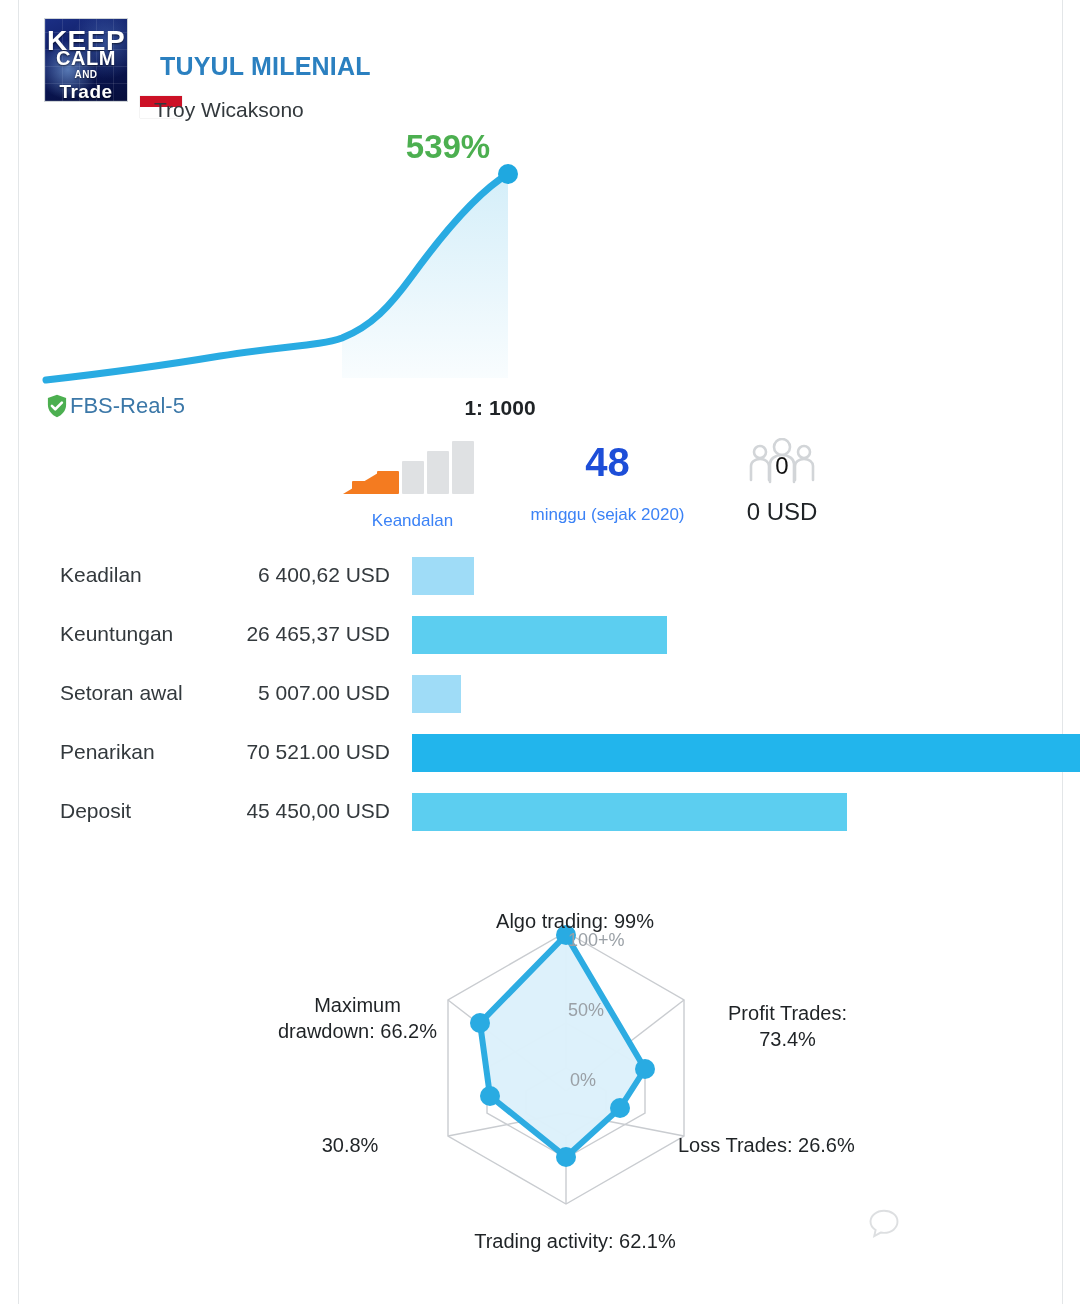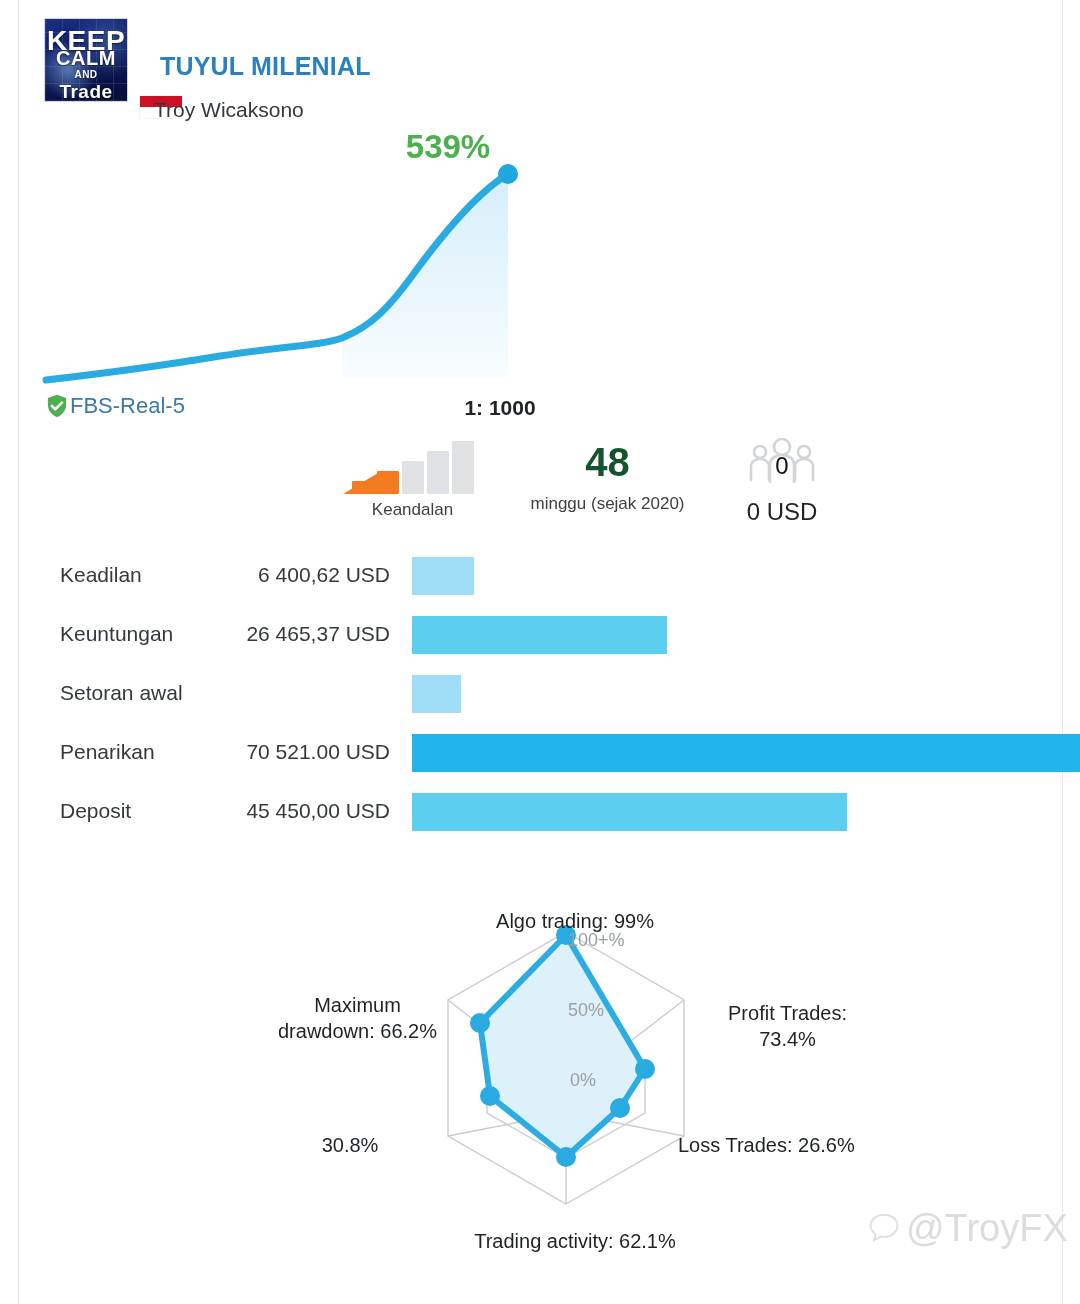--- a/index.html
+++ b/index.html
@@ -71,38 +71,38 @@
   #broker .shield { width:26px; height:26px; display:block; }
   #broker .name { font-size:22px; color:#3c78a8; }
   #leverage {
     position:absolute; left:400px; top:396px; width:200px; text-align:center;
     font-size:21px; font-weight:bold; color:#1f2326;
   }
 
   
   #stats { position:absolute; left:20px; top:430px; width:1040px; height:108px; }
   .stat { position:absolute; text-align:center; }
-  .stat .cap { font-size:17px; color:#404040; margin-top:6px; }
+  .stat .cap { font-size:17px; color:#3b82f6; margin-top:17px; }
 
   #stat-reliability { left:310px; top:14px; width:165px; }
   .rel-bars { height:50px; display:flex; align-items:flex-end; justify-content:center; gap:3px; }
   .rel-bars i { display:block; width:22px; border-radius:1px; }
   .rel-bars i.b1 { height:13px; background:#f47b20; }
   .rel-bars i.b2 { height:23px; background:#f47b20; }
   .rel-bars i.b3 { height:33px; background:#dfe1e3; }
   .rel-bars i.b4 { height:43px; background:#dfe1e3; }
   .rel-bars i.b5 { height:53px; background:#dfe1e3; }
   .rel-tri {
     position:absolute; left:13px; top:29px; width:0; height:0;
     border-style:solid; border-width:0 0 21px 35px;
     border-color:transparent transparent #f47b20 transparent;
   }
 
   #stat-weeks { left:490px; top:6px; width:195px; }
-  #stat-weeks .num { font-size:40px; font-weight:bold; color:#14532d; line-height:52px; }
+  #stat-weeks .num { font-size:40px; font-weight:bold; color:#1d4ed8; line-height:52px; }
 
   #stat-subs { left:700px; top:8px; width:124px; }
   #stat-subs .iconwrap { position:relative; height:56px; }
   #stat-subs svg { display:block; margin:0 auto; }
   #stat-subs .count {
     position:absolute; left:0; right:0; top:16px; text-align:center;
     font-size:24px; color:#111; line-height:1;
   }
   #stat-subs .cap { font-size:24px; color:#1f2326; margin-top:4px; }
 
@@ -245,20 +245,21 @@
       <div class="val">6 400,62 USD</div>
       <div class="bar" style="width: 62px; background: rgb(159, 220, 247);"></div>
     </div>
     <div class="brow" style="top:59px">
       <div class="lbl">Keuntungan</div>
       <div class="val">26 465,37 USD</div>
       <div class="bar" style="width: 255px; background: rgb(92, 206, 240);"></div>
     </div>
     <div class="brow" style="top:118px">
       <div class="lbl">Setoran awal</div>
+      <div class="val">5 007.00 USD</div>
       <div class="bar" style="width: 49px; background: rgb(159, 220, 247);"></div>
     </div>
     <div class="brow" style="top:177px">
       <div class="lbl">Penarikan</div>
       <div class="val">70 521.00 USD</div>
       <div class="bar" style="width: 668px; background: rgb(34, 181, 236);"></div>
     </div>
     <div class="brow" style="top:236px">
       <div class="lbl">Deposit</div>
       <div class="val">45 450,00 USD</div>
@@ -309,16 +310,15 @@
     <div class="rlabel" id="rl-maxdd">
       <div>Maximum</div>
       <div>drawdown: 66.2%</div>
     </div>
   </div>
 
   <div id="watermark">
     <svg width="36" height="36" viewBox="0 0 24 24">
       <path d="M12 3.2c-5 0-9 3.2-9 7.2 0 2.3 1.3 4.3 3.4 5.6l-.9 4.1 4.3-2.4c.7.1 1.4.2 2.2.2 5 0 9-3.2 9-7.5s-4-7.2-9-7.2z" fill="none" stroke="#dcdee0" stroke-width="1.3"></path>
     </svg>
-    <span>@TroyFX</span>
   </div>
 
 </div>
 
 </body></html>

